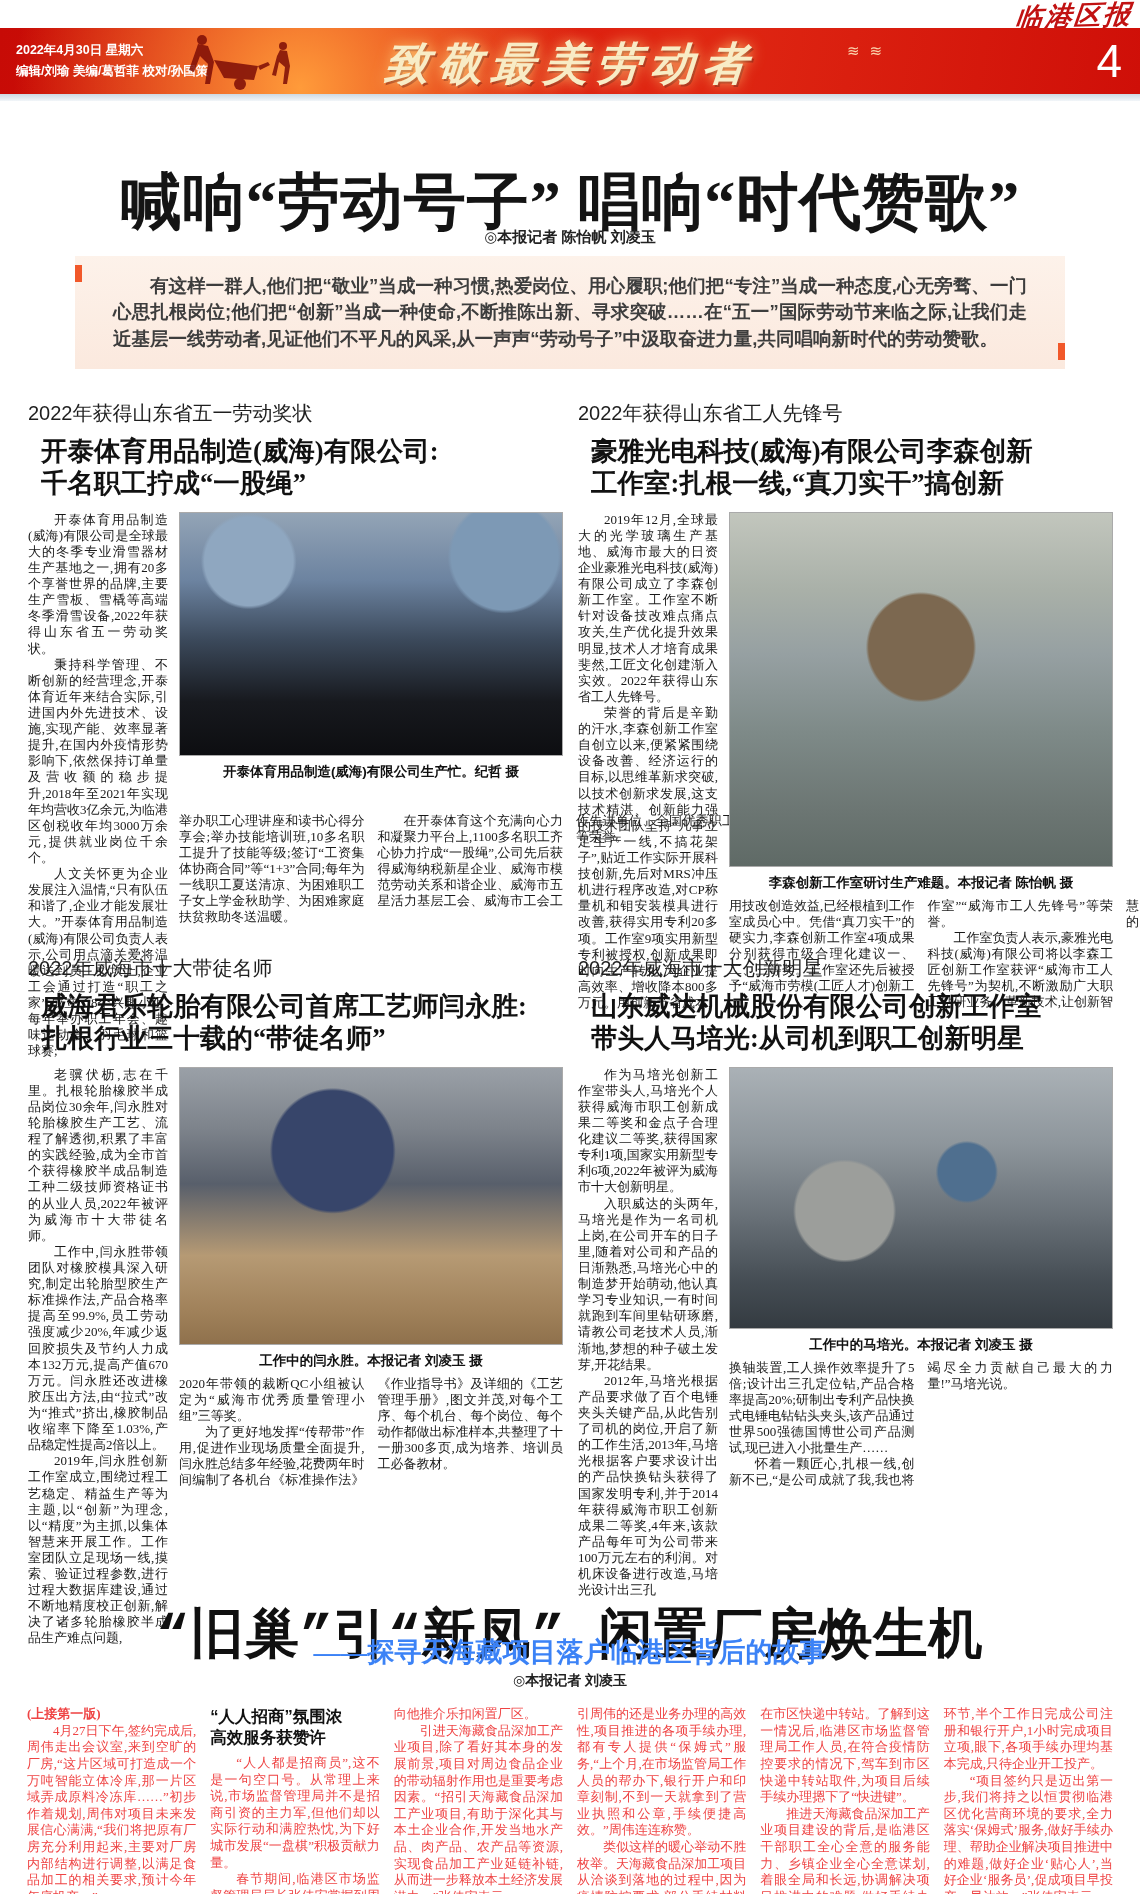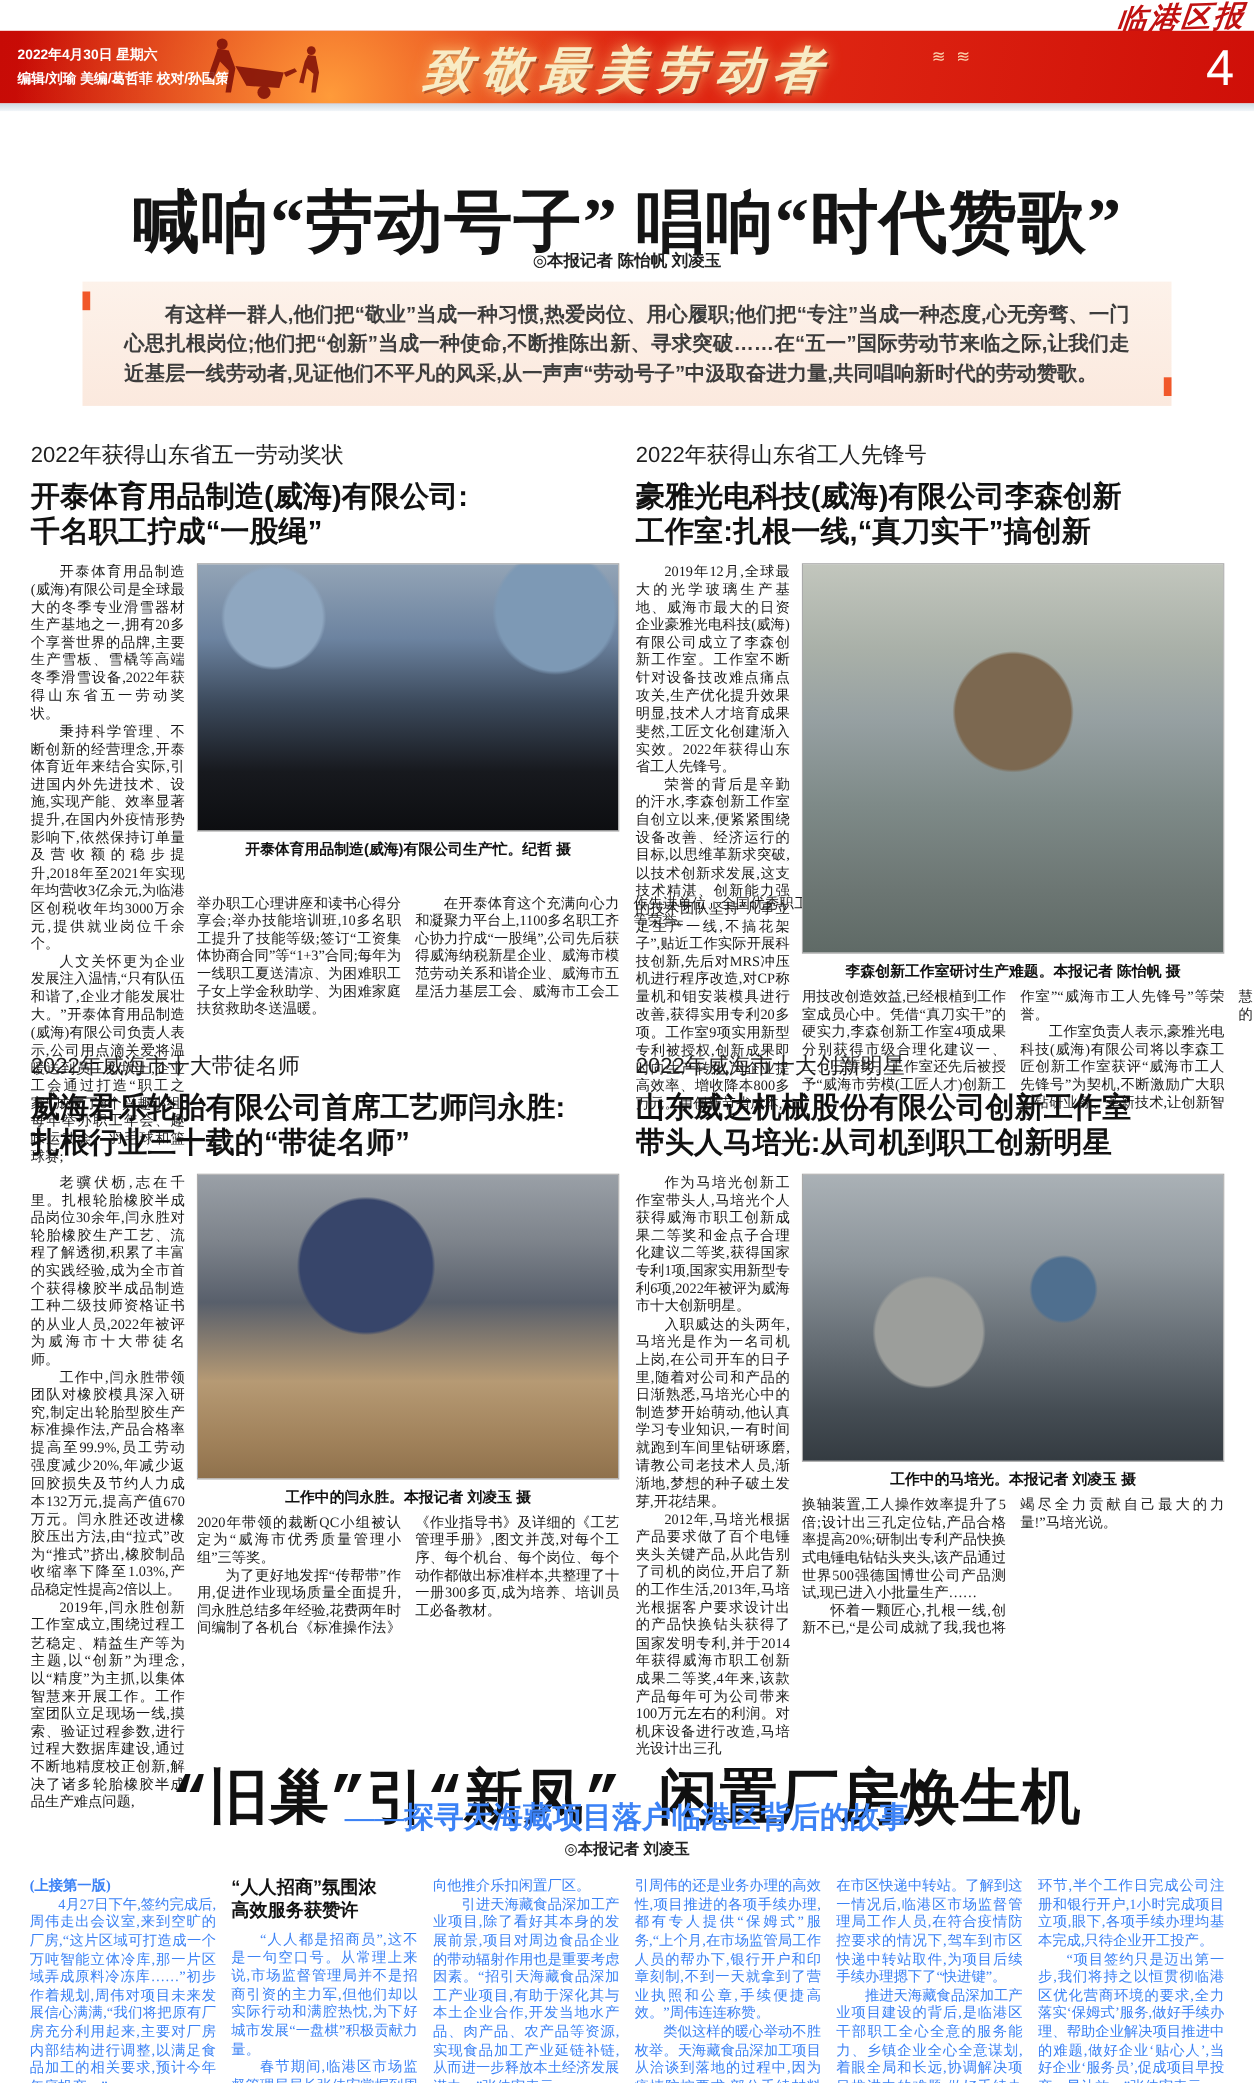--- a/index.html
+++ b/index.html
@@ -38,22 +38,22 @@
             padding:17px 38px 0 38px;}
   .introbox .bar-l{position:absolute;left:0;top:9px;width:7px;height:17px;background:#f1582a;}
   .introbox .bar-r{position:absolute;right:0;bottom:9px;width:7px;height:17px;background:#f1582a;}
   .intro-text{font-size:18.5px;line-height:1.42;color:#3d3d3d;font-weight:bold;text-align:justify;
               text-indent:2em;font-family:"Liberation Sans","DejaVu Sans",sans-serif;}
 
   
   .article{position:absolute;width:535px;}
   .kicker{font-size:20px;color:#1f1f1f;font-family:"Liberation Sans","DejaVu Sans",sans-serif;
           margin:0 0 8px 0;}
-  .hl{margin:0 0 12px 0;font-size:26.5px;line-height:1.22;font-weight:bold;color:#111;
-      font-family:Liberation Sans, sans-serif;}
+  .hl{margin:0 0 12px 13px;font-size:26.5px;line-height:1.22;font-weight:bold;color:#111;
+      font-family:Liberation Serif, serif;}
   .hl span{display:block;}
   .abody{display:flex;gap:11px;}
   .colL{width:140px;flex:0 0 140px;}
   .colR{flex:1;min-width:0;}
   .article p{margin:0;font-size:13px;line-height:1.24;text-align:justify;text-indent:2em;color:#191919;}
   .article p.cont{text-indent:0;}
   .photo{width:100%;border:1px solid #aaa;box-sizing:border-box;}
   .caption{margin:7px 0 6px 0;text-align:center;font-size:13.5px;font-weight:bold;color:#111;
            font-family:"Liberation Sans","DejaVu Sans",sans-serif;}
   .subtext{column-count:2;column-gap:13px;column-fill:auto;}
@@ -77,21 +77,21 @@
   .feat-hl{position:absolute;left:0;top:1562px;width:1140px;text-align:center;font-size:54px;
            font-weight:bold;color:#101010;letter-spacing:1px;
            font-family:Liberation Mono, monospace;}
   .feat-sub{position:absolute;left:0;top:1634px;width:1140px;text-align:center;font-size:27px;
             font-weight:bold;color:#3b82f6;}
   .feat-by{position:absolute;left:0;top:1672px;width:1140px;text-align:center;font-size:14px;
            font-weight:bold;color:#222;}
   .featbody{position:absolute;left:27px;top:1706px;width:1086px;height:188px;overflow:hidden;
             display:flex;gap:14px;}
   .bcol{flex:1;min-width:0;}
-  .bcol p{margin:0;font-size:13px;line-height:1.28;text-align:justify;text-indent:2em;color:#3b82f6;}
+  .bcol p{margin:0;font-size:13px;line-height:1.28;text-align:justify;text-indent:2em;color:#ef4444;}
   .bcol p.cont{text-indent:0;}
   .bcol .lead{font-weight:bold;text-indent:0;}
   .bcol h4{margin:0 0 6px 0;font-size:16.5px;line-height:1.3;color:#111;
            font-family:"Liberation Sans","DejaVu Sans",sans-serif;}
 </style>
 </head>
 <body>
 
 <div class="topstrip">
   <div class="paperlogo">临港区报</div>

